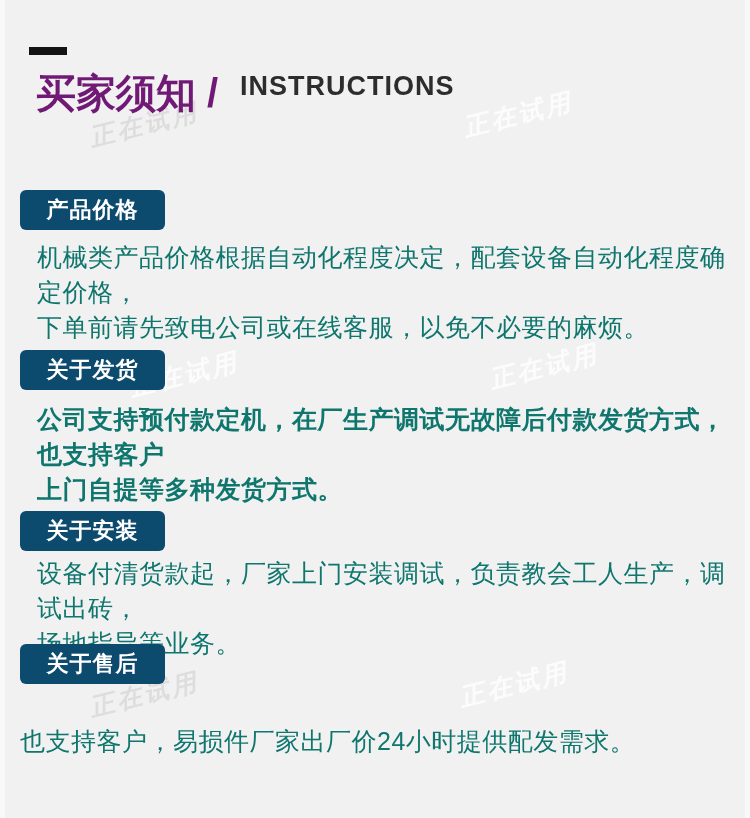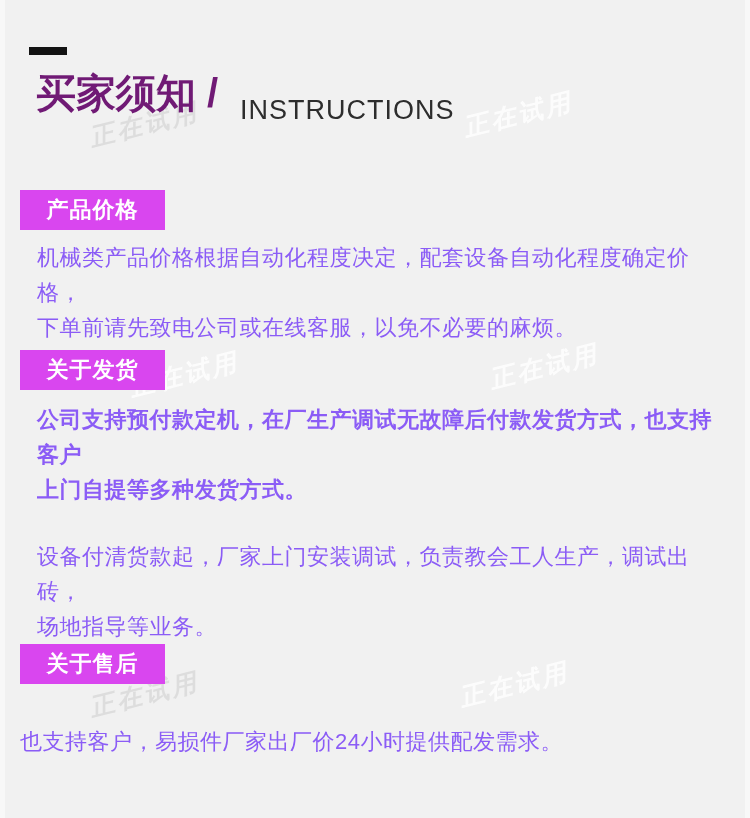--- a/index.html
+++ b/index.html
@@ -15,46 +15,46 @@
   .edge.right{right:0;}
 
   
   .dash{position:absolute;left:29px;top:47px;width:38px;height:8px;background:#131313;}
   .title{
     position:absolute;left:36px;top:66px;
     font-size:40px;font-weight:900;color:#701a75;
     letter-spacing:0px;white-space:nowrap;
   }
   .subtitle{
-    position:absolute;left:240px;top:95px;
-    font-size:27px;font-weight:400;color:#2d2d2d;
+    position:absolute;left:240px;top:71px;
+    font-size:27px;font-weight:700;color:#2d2d2d;
     letter-spacing:1px;white-space:nowrap;
   }
 
   
   .badge{
     position:absolute;left:20px;width:145px;height:40px;
-    background:#d946ef;color:#ffffff;
+    background:#0c4a6e;color:#ffffff;
     display:flex;align-items:center;justify-content:center;
-    font-size:22px;font-weight:bold;letter-spacing:1px;
+    font-size:22px;font-weight:bold;letter-spacing:1px;border-radius:6px;
   }
   .badge.s1{top:190px;}
   .badge.s2{top:350px;}
   .badge.s3{top:511px;}
   .badge.s4{top:644px;}
 
   
   .para{
     position:absolute;left:37px;width:690px;
-    font-size:22px;line-height:35px;color:#8b5cf6;
+    font-size:25px;line-height:35px;color:#0f766e;
     white-space:pre-line;letter-spacing:0.5px;
   }
   .para.s1{top:240px;}
   .para.s2{top:402px;font-weight:bold;}
-  .para.s3{top:539px;}
+  .para.s3{top:556px;}
   .para.s4{top:724px;left:20px;width:710px;}
 
   
   .wm{
     position:absolute;
     font-size:25px;font-weight:bold;font-style:italic;
     letter-spacing:3px;color:#bfbfbf;opacity:0.38;
     transform:rotate(-14deg);white-space:nowrap;
     pointer-events:none;
   }
@@ -85,18 +85,19 @@
   <div class="subtitle">INSTRUCTIONS</div>
 
   <div class="badge s1">产品价格</div>
   <div class="para s1">机械类产品价格根据自动化程度决定，配套设备自动化程度确定价格，
 下单前请先致电公司或在线客服，以免不必要的麻烦。</div>
 
   <div class="badge s2">关于发货</div>
   <div class="para s2">公司支持预付款定机，在厂生产调试无故障后付款发货方式，也支持客户
 上门自提等多种发货方式。</div>
 
+  <div class="badge s3">关于安装</div>
   <div class="para s3">设备付清货款起，厂家上门安装调试，负责教会工人生产，调试出砖，
 场地指导等业务。</div>
 
   <div class="badge s4">关于售后</div>
   <div class="para s4">也支持客户，易损件厂家出厂价24小时提供配发需求。</div>
 </div>
 
 </body></html>

